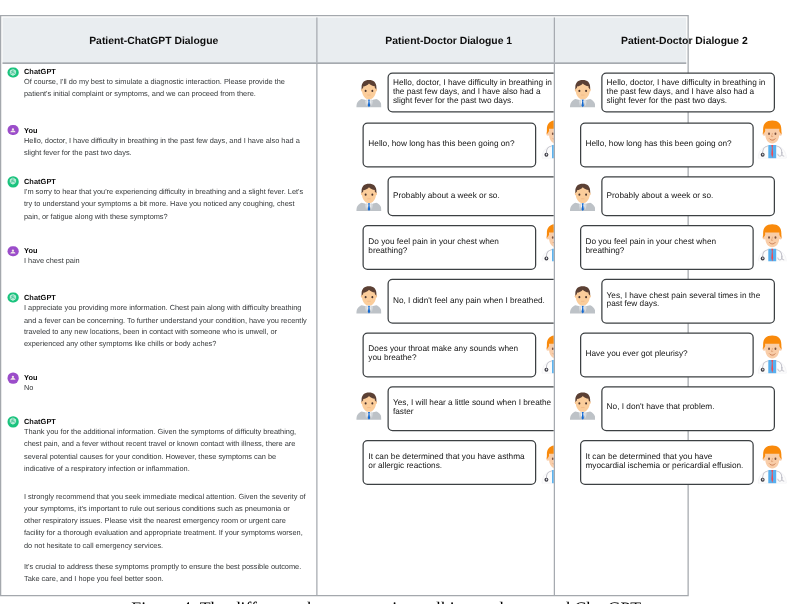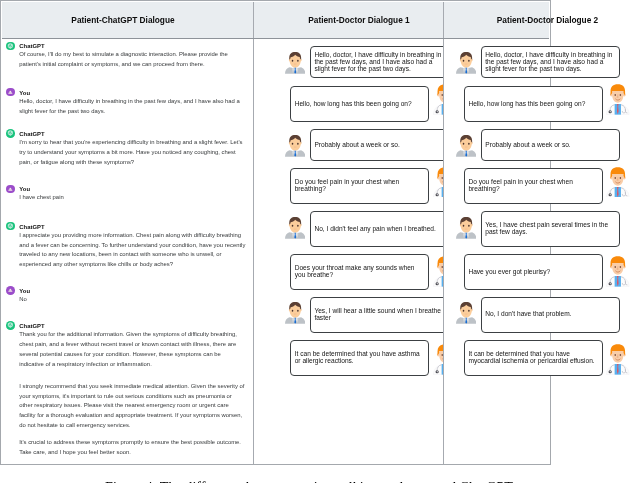--- a/index.html
+++ b/index.html
@@ -1,17 +1,17 @@
 <!DOCTYPE html>
 <html><head>
 <meta charset="utf-8">
 <style>
   html,body{margin:0;padding:0;}
   body{width:640px;height:483px;background:#fff;font-family:"Liberation Sans",sans-serif;overflow:hidden;}
-  .fig{position:absolute;left:0px;top:0px;width:551px;height:465px;border:1px solid #a4a8ad;box-sizing:border-box;background:#fff;padding:1px;}
+  .fig{position:absolute;left:0px;top:12px;width:551px;height:465px;border:1px solid #a4a8ad;box-sizing:border-box;background:#fff;padding:1px;}
   .hdr{display:flex;height:36px;background:#e9edf0;border-bottom:1px solid #8e9399;}
   .hcell{box-sizing:border-box;flex:0 0 auto;display:flex;align-items:center;justify-content:center;font-weight:bold;font-size:8.3px;color:#0d0d0d;letter-spacing:0;}
   .hcell.c1{padding-right:9px;}
   .hcell.c3{padding-left:14px;}
   .cols{display:flex;height:425px;}
   .col{box-sizing:border-box;position:relative;overflow:hidden;}
   .c1{width:251px;flex:0 0 251px;}
   .c2{width:190px;flex:0 0 190px;border-left:1px solid #a6aab0;padding-left:21px;}
   .c3{width:194px;flex:0 0 194px;border-left:1px solid #a6aab0;}
 

